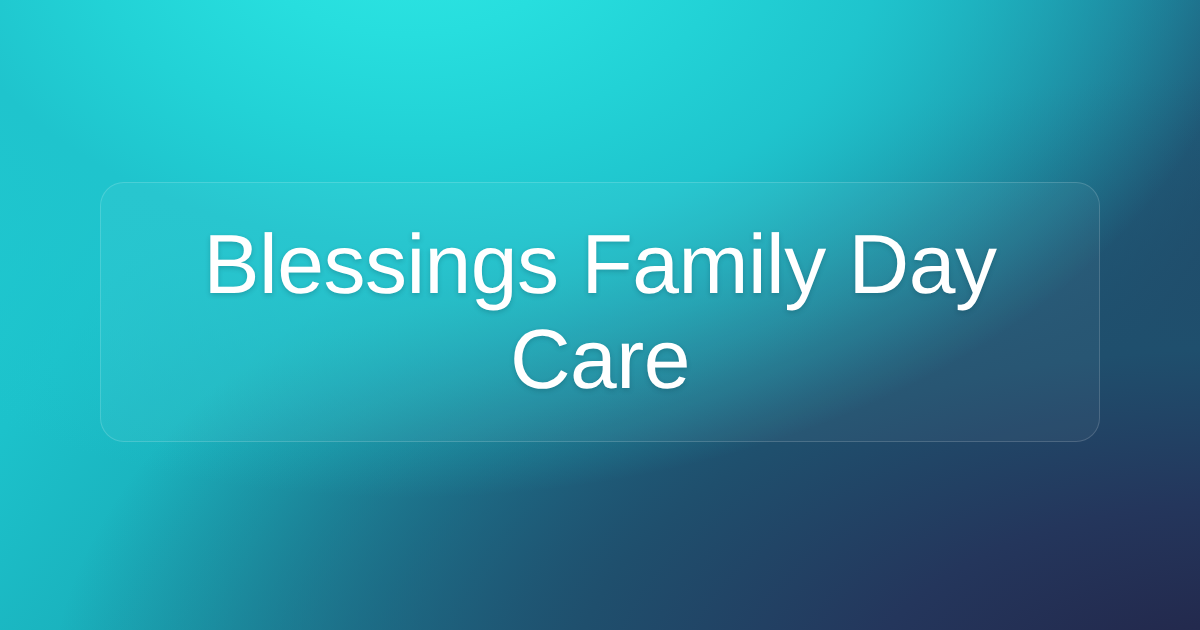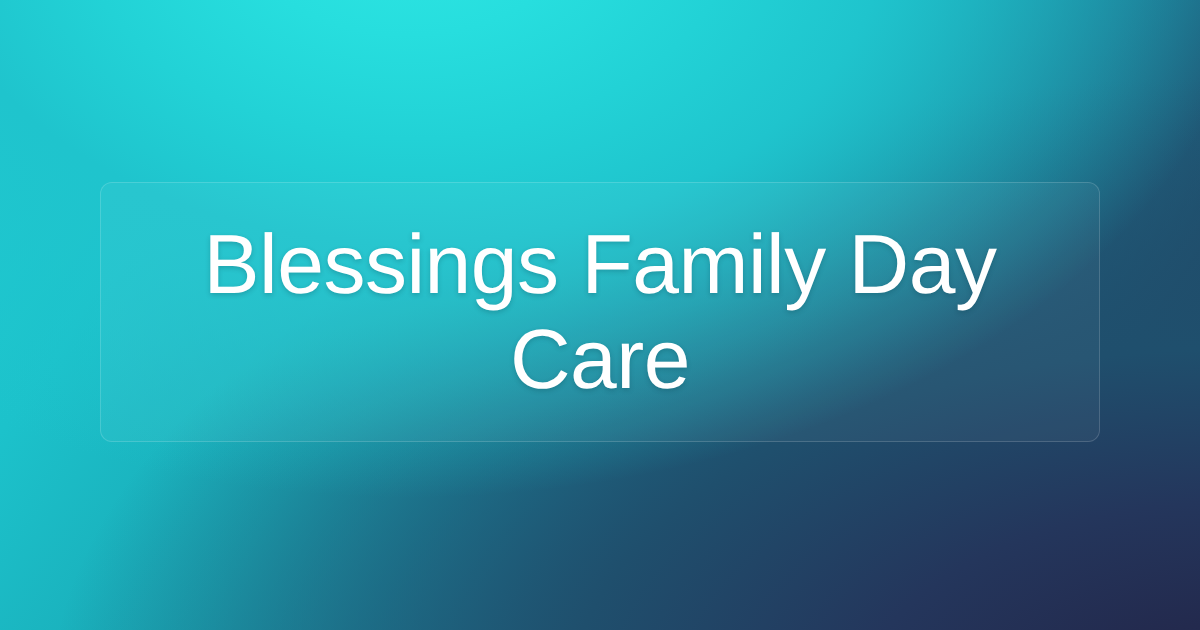--- a/index.html
+++ b/index.html
@@ -52,21 +52,21 @@
   }
 
   
   .hero-card {
     position: absolute;
     left: 100px;
     top: 182px;
     width: 1000px;
     height: 260px;
     box-sizing: border-box;
-    border-radius: 12px;
+    border-radius: 24px;
     border: 1px solid rgba(255, 255, 255, 0.155);
     background: rgba(255, 255, 255, 0.045);
     display: flex;
     align-items: center;
     justify-content: center;
     padding: 0 34px;
   }
 
   
   .hero-title {

